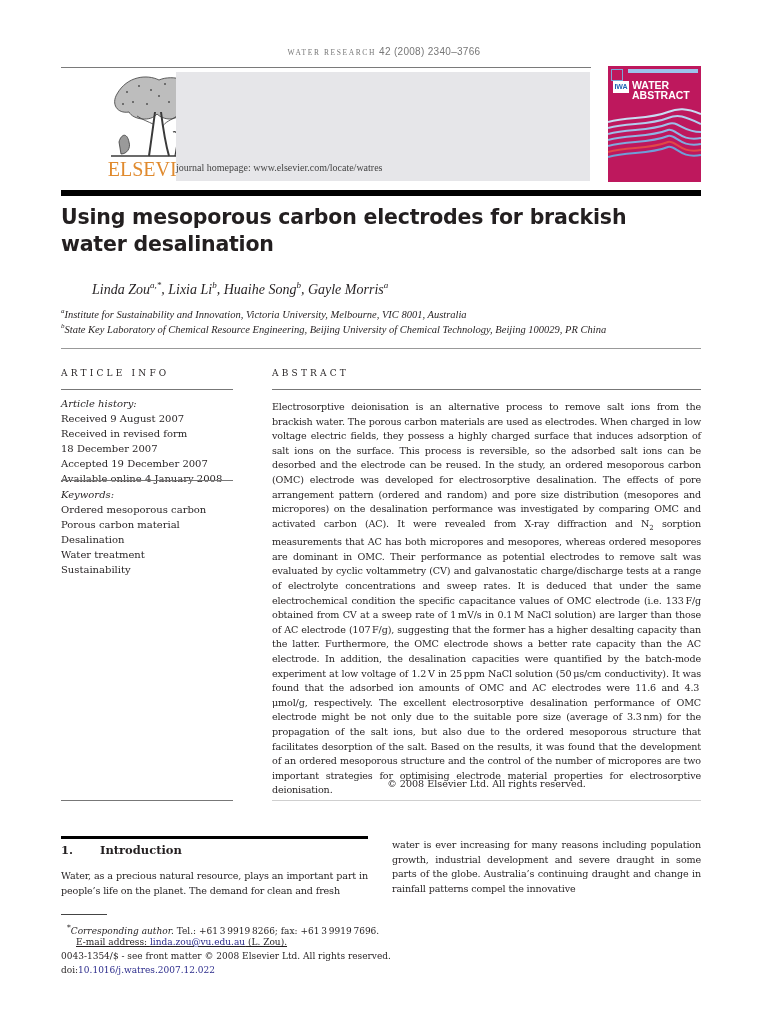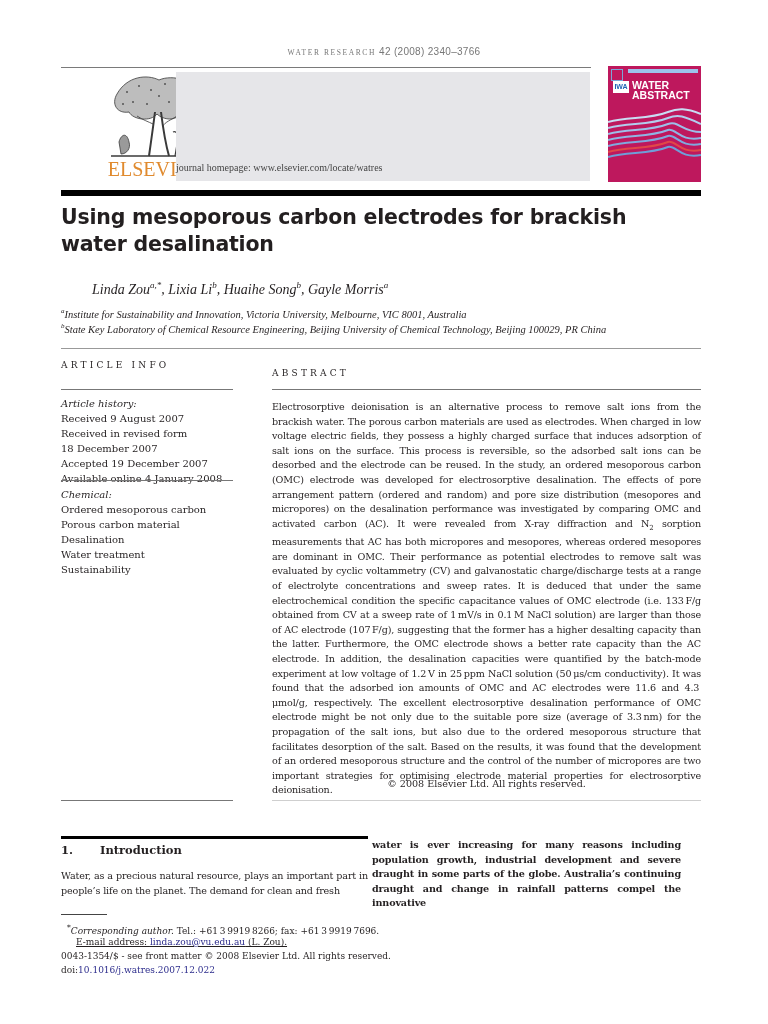--- a/index.html
+++ b/index.html
@@ -44,21 +44,21 @@
   #authors { left: 66px; top: 280px; font-family: Liberation Serif, serif; font-style: italic; font-size: 14px; color: #231f20; margin-left: 26px; }
   #authors sup { font-size: 9px; }
   .affil { left: 61px; font-family: "Liberation Serif", serif; font-style: italic; font-size: 10.5px; color: #231f20; }
   #affil-a { top: 307px; }
   #affil-b { top: 322px; }
   .affil sup { font-size: 7px; }
   #affil-rule { left: 61px; top: 348px; width: 640px; height: 1px; background: #999; }
 
   
   .section-caps { font-family: "DejaVu Serif", serif; font-size: 9px; letter-spacing: 3.2px; color: #231f20; }
-  #article-info-heading { left: 61px; top: 360px; }
+  #article-info-heading { left: 61px; top: 368px; }
   #info-rule-1 { left: 61px; top: 389px; width: 172px; height: 1px; background: #777; }
   #info-rule-2 { left: 61px; top: 480px; width: 172px; height: 1px; background: #777; }
   #info-rule-3 { left: 61px; top: 800px; width: 172px; height: 1px; background: #777; }
   .info-text { left: 61px; font-family: "DejaVu Serif", serif; font-size: 10px; line-height: 15px; color: #231f20; }
   .info-label { font-style: italic; }
   #history-block { top: 396px; }
   #keywords-block { top: 487px; }
 
   
   #abstract-heading { left: 272px; top: 368px; }
@@ -67,21 +67,21 @@
     line-height: 14.6px; text-align: justify; color: #231f20; letter-spacing: -0.15px; margin-top: 8px; }
   #copyright { left: 272px; width: 429px; top: 778px; text-align: center; font-family: "DejaVu Serif", serif; font-size: 9.6px; color: #231f20; }
   #abstract-rule-bottom { left: 272px; top: 800px; width: 429px; height: 1px; background: #cfcfcf; }
 
   
   #intro-rule { left: 61px; top: 836px; width: 307px; height: 3px; background: #000; }
   #intro-heading { left: 61px; top: 843px; font-family: "DejaVu Serif", serif; font-weight: bold; font-size: 11.5px; color: #231f20; }
   #intro-num { display: inline-block; width: 39px; }
   .body-col { font-family: "DejaVu Serif", serif; font-size: 9.6px; line-height: 14.6px; text-align: justify; color: #231f20; letter-spacing: -0.15px; }
   #intro-left { left: 61px; top: 869px; width: 307px; }
-  #intro-right { left: 372px; top: 838px; width: 309px; font-weight: bold; }
+  #intro-right { left: 392px; top: 838px; width: 309px; }
 
   
   #footnote-rule { left: 61px; top: 914px; width: 46px; height: 1px; background: #444; }
   .foot { font-family: "DejaVu Serif", serif; font-size: 9px; line-height: 14px; color: #231f20; }
   #fn-corr { left: 67px; top: 921px; }
   #fn-corr .it { font-style: italic; }
   #fn-email { left: 76px; top: 935px; text-decoration: underline; }
   #fn-email .link { color: #2c2c8c; }
   #fn-front { left: 61px; top: 949px; }
   #fn-doi { left: 61px; top: 963px; }
@@ -169,21 +169,21 @@
 <div id="history-block" class="abs info-text">
   <div class="info-label">Article history:</div>
   <div>Received 9 August 2007</div>
   <div>Received in revised form</div>
   <div>18 December 2007</div>
   <div>Accepted 19 December 2007</div>
   <div>Available online 4 January 2008</div>
 </div>
 <div id="info-rule-2" class="abs"></div>
 <div id="keywords-block" class="abs info-text">
-  <div class="info-label">Chemical:</div>
+  <div class="info-label">Keywords:</div>
   <div>Ordered mesoporous carbon</div>
   <div>Porous carbon material</div>
   <div>Desalination</div>
   <div>Water treatment</div>
   <div>Sustainability</div>
 </div>
 <div id="info-rule-3" class="abs"></div>
 
 <div id="abstract-heading" class="abs section-caps">ABSTRACT</div>
 <div id="abstract-rule" class="abs"></div>

